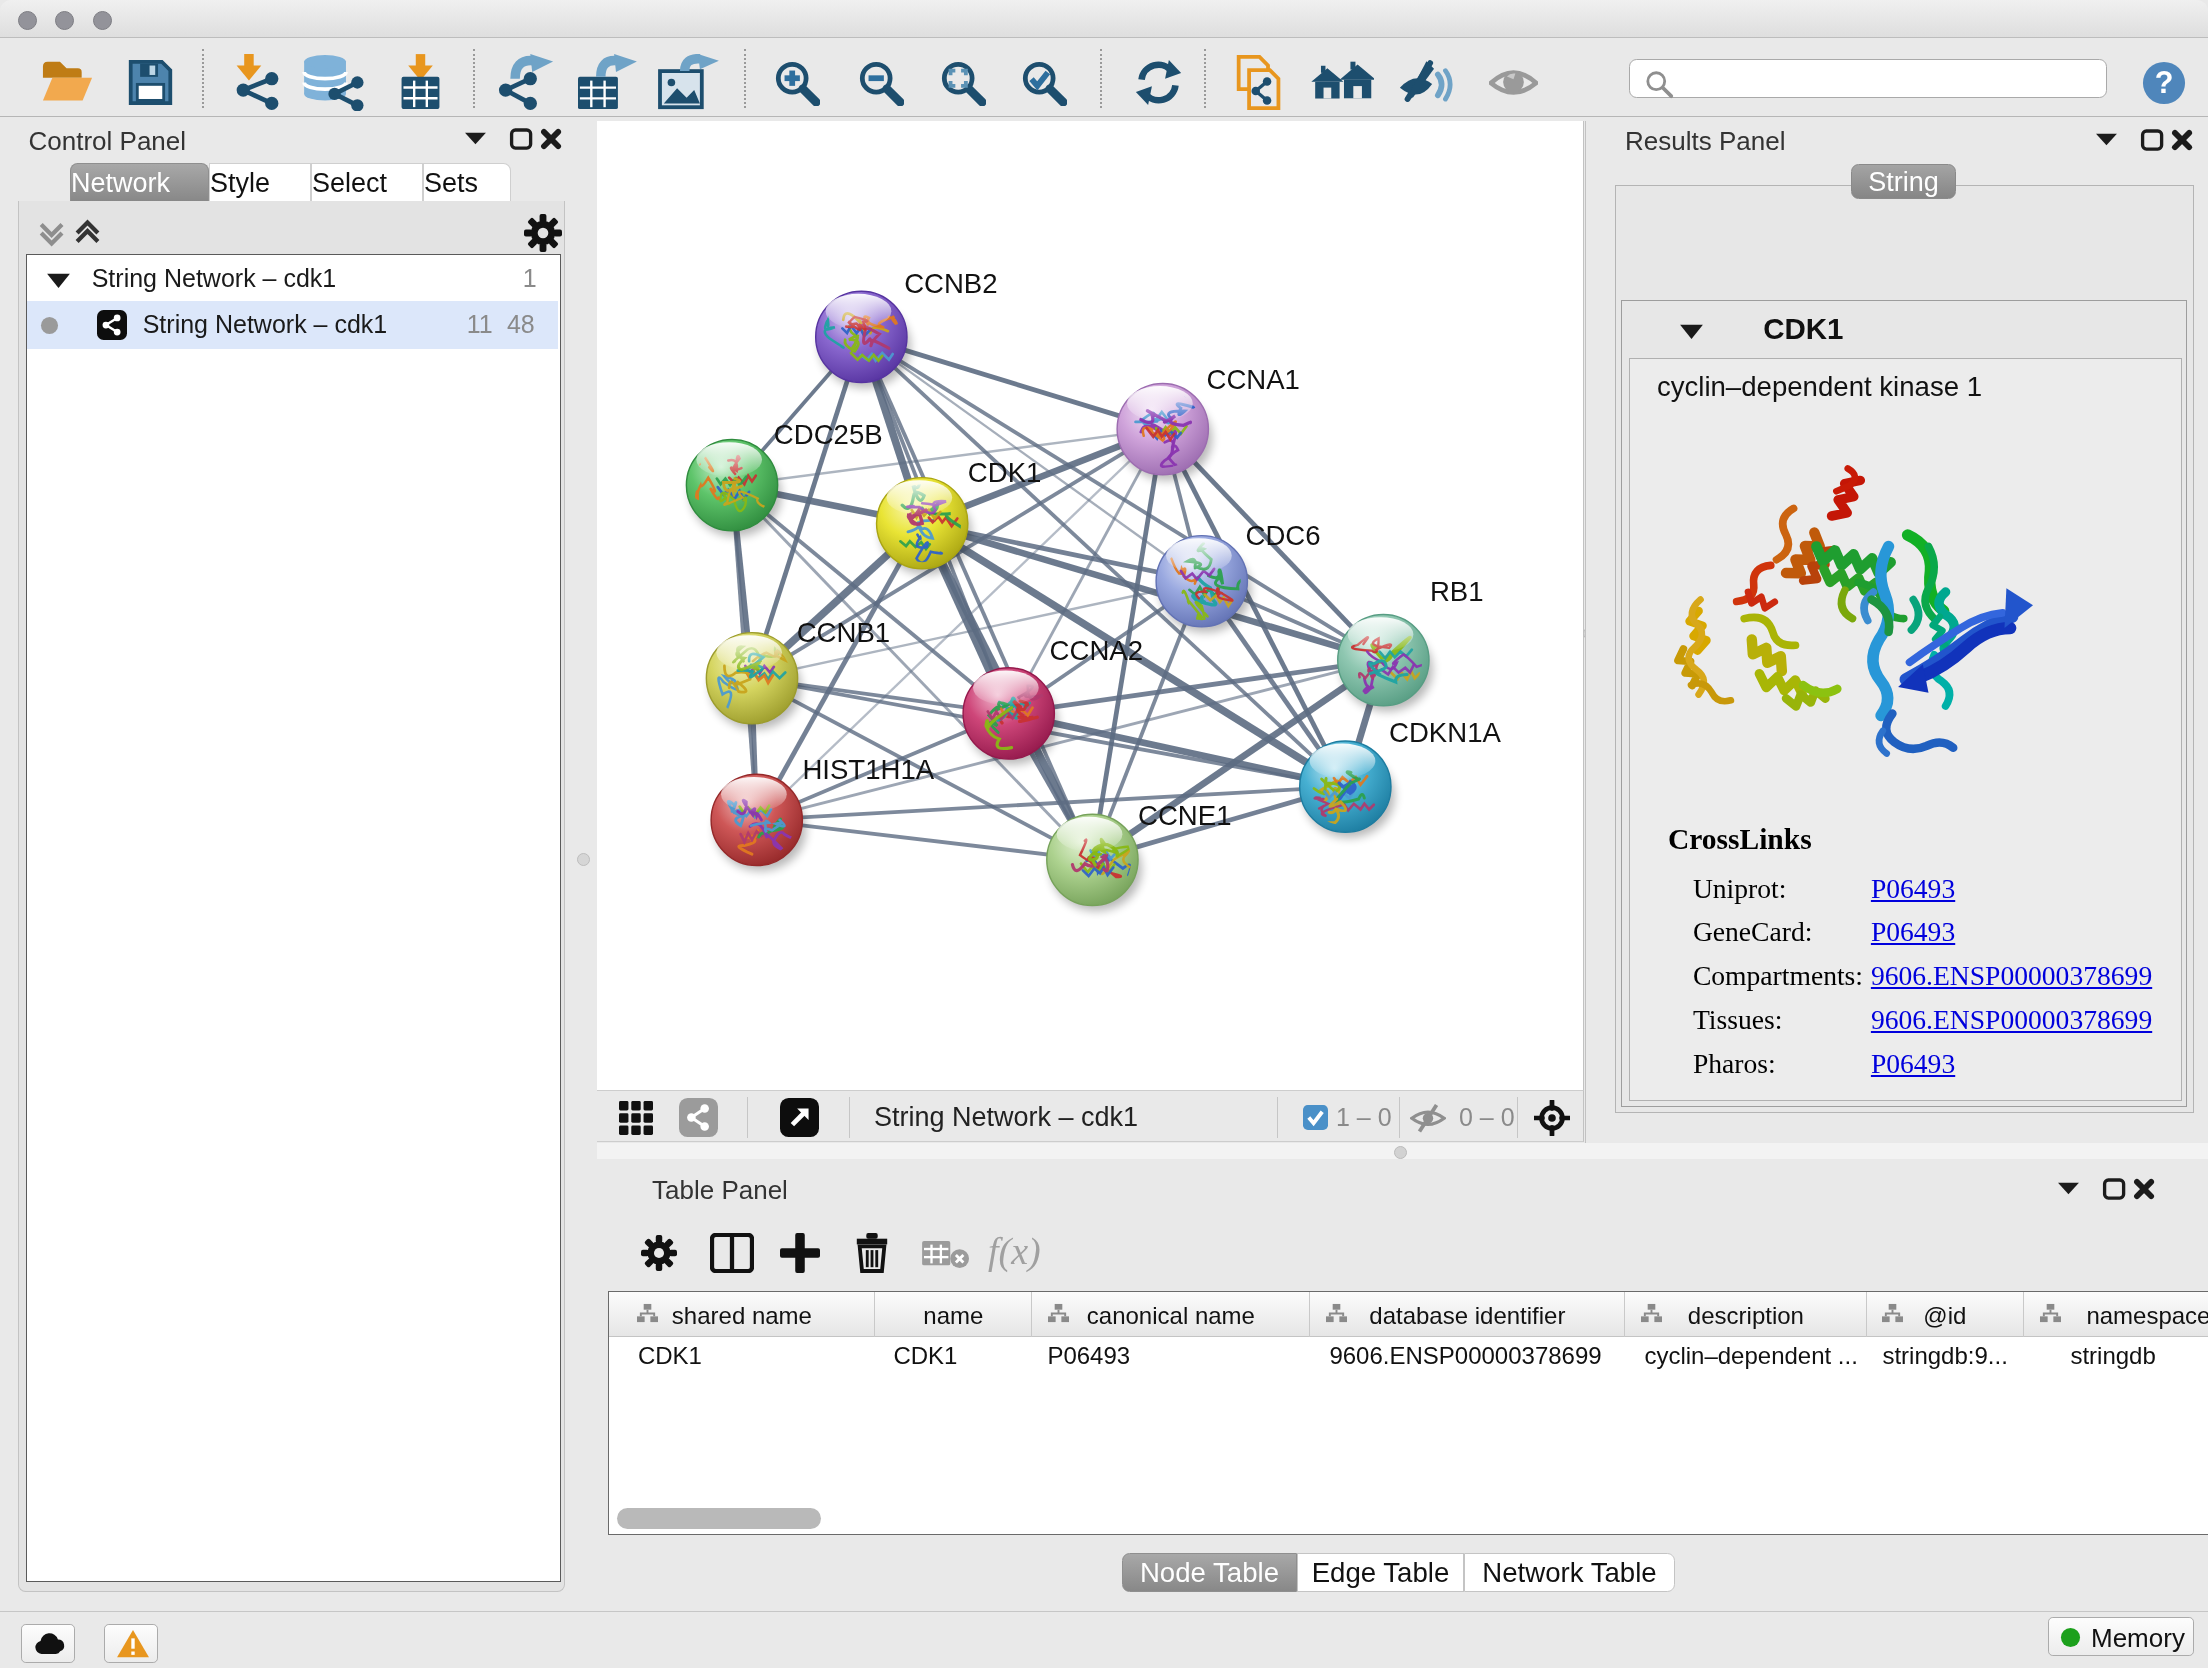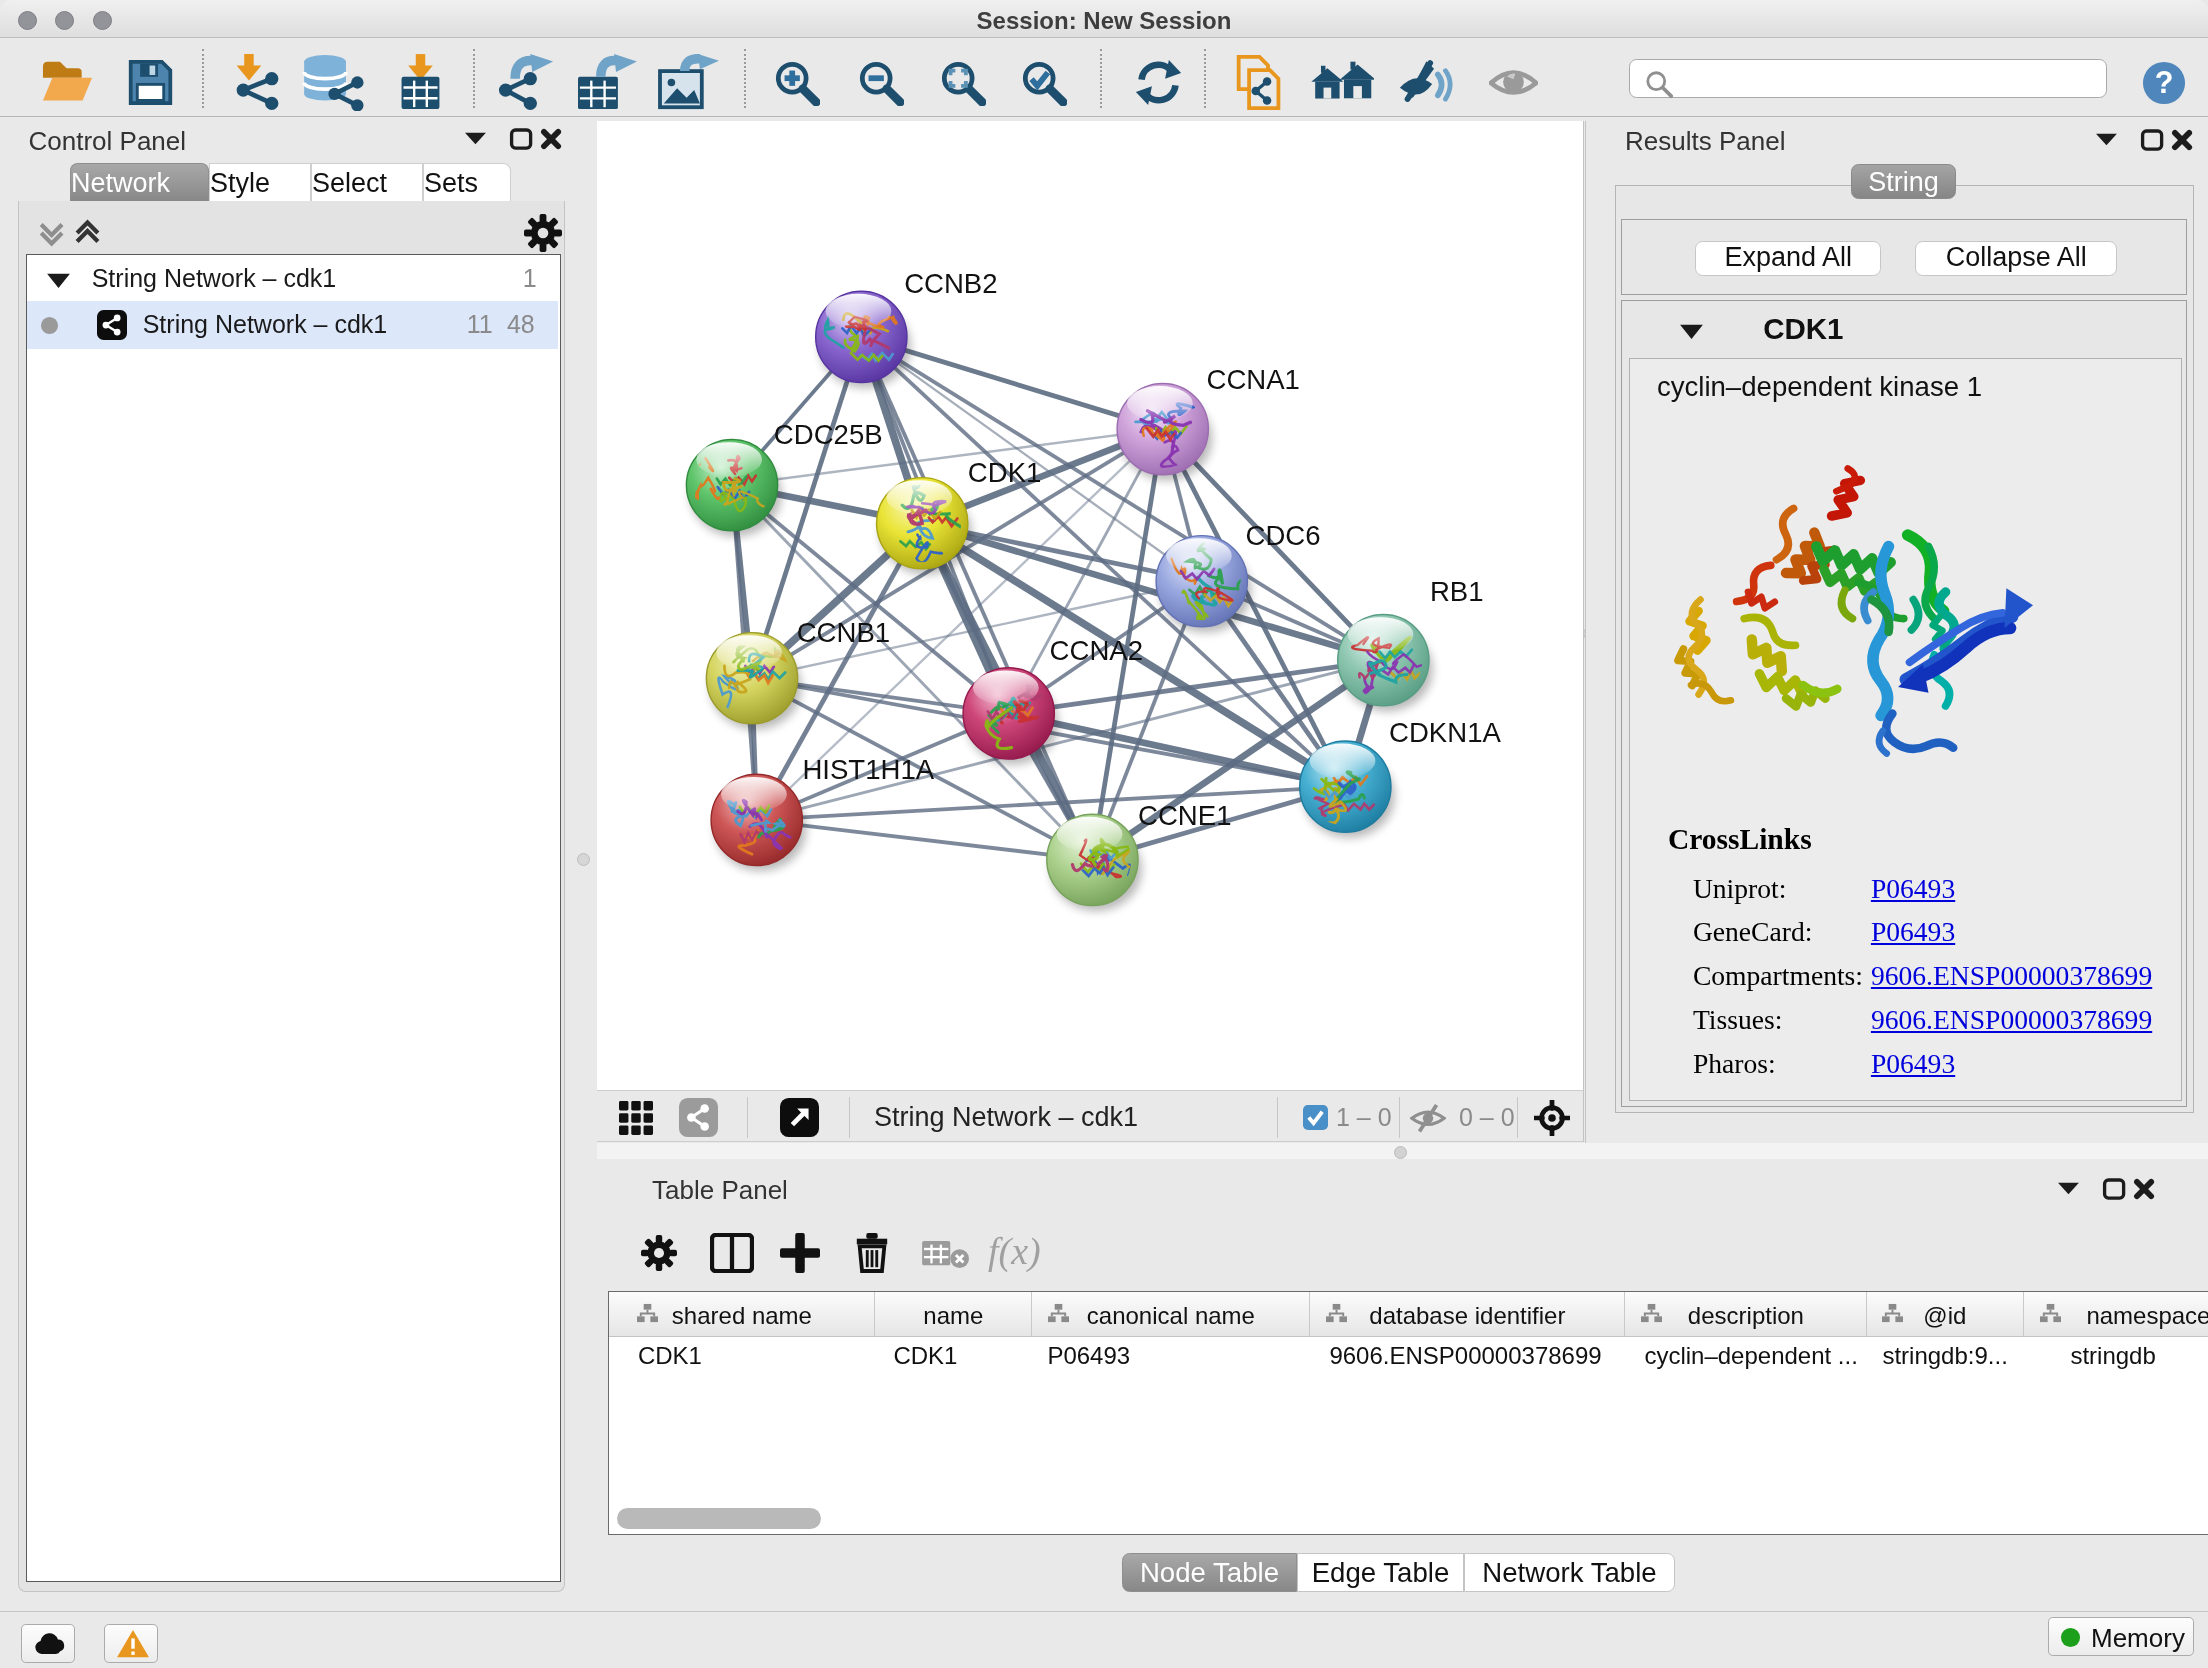--- a/index.html
+++ b/index.html
@@ -90,21 +90,20 @@
   background:#e9e9e9; border-top:1px solid #c6c6c6; }
 .sbtn { position:absolute; top:12.4px; height:39px; background:linear-gradient(#fdfdfd,#ececec);
   border:1px solid #ababab; border-radius:4.8px; }
 </style></head>
 <body>
 
 <div id="titlebar">
   <div class="tl" style="left:18px"></div>
   <div class="tl" style="left:55px"></div>
   <div class="tl" style="left:93px"></div>
-  <div id="title">Session: New Session</div>
 </div>
 
 <div id="toolbar">
   <div id="searchbox"></div>
   <svg class="ticon" style="left:40px; top:18px;" width="55" height="51" viewBox="0 0 58 54">
       <path d="M3 46 V10 q0 -5 5 -5 h13 l7 7 h12 q4 0 4 4 v6 H3z" fill="#bf7c15"></path>
       <path d="M3 46 L13 22 h42 L45 46 Z" fill="#f2a94e"></path>
     </svg>
 <svg class="ticon" style="left:126px; top:18px;" width="49" height="51" viewBox="0 0 52 54">
       <path d="M5 5 h33 l9 9 v35 h-42 z" fill="#4d84ad" stroke="#1d4e6e" stroke-width="4"></path>
@@ -727,24 +726,20 @@
   <div class="ptitle" style="left:39px; top:4.8px;">Results Panel</div>
   <div class="wbtns" style="left:510px; top:6.7px;"><svg width="97" height="25" viewBox="0 0 102 26">
         <polygon points="0,6 22,6 11,18" fill="#1c1c1c"></polygon>
         <rect x="49" y="3" width="20" height="19" rx="4" fill="none" stroke="#1c1c1c" stroke-width="3.5"></rect>
         <g stroke="#1c1c1c" stroke-width="6" stroke-linecap="round">
           <line x1="83" y1="5" x2="98" y2="20"></line>
           <line x1="98" y1="5" x2="83" y2="20"></line>
         </g>
       </svg></div>
   <div id="rbox">
-    <div id="rbox1">
-      <div class="rbtn" style="left:73px; width:186px;">Expand All</div>
-      <div class="rbtn" style="left:293px; width:202px;">Collapse All</div>
-    </div>
     <div id="rbox2">
       <svg class="abs" style="left:57px; top:21px;" width="25" height="19" viewBox="0 0 26 20">
           <polygon points="1,3 25,3 13,18" fill="#1a1a1a"></polygon>
         </svg>
       <div style="position:absolute; left:141px; top:11.4px; font-size:29.5px; font-weight:bold; color:#111;">CDK1</div>
       <div id="rbox2in">
         <div style="position:absolute; left:27px; top:12.4px; font-size:27.6px; color:#111;">cyclin–dependent kinase 1</div>
         <svg class="abs" style="left:42px; top:100px;" width="361" height="304" viewBox="0 0 380 320">
           <path d="M168 60 l9.2 14 l9.2 -14 l9.2 14 l9.2 -14 l9.2 14" fill="none" stroke="#c41606" stroke-width="10" stroke-linejoin="round" stroke-linecap="round" transform="rotate(-68 168 60)"></path>
             <path d="M185 10 q14 8 2 18 l-14 6" fill="none" stroke="#c81a06" stroke-width="7" stroke-linecap="round"></path>

